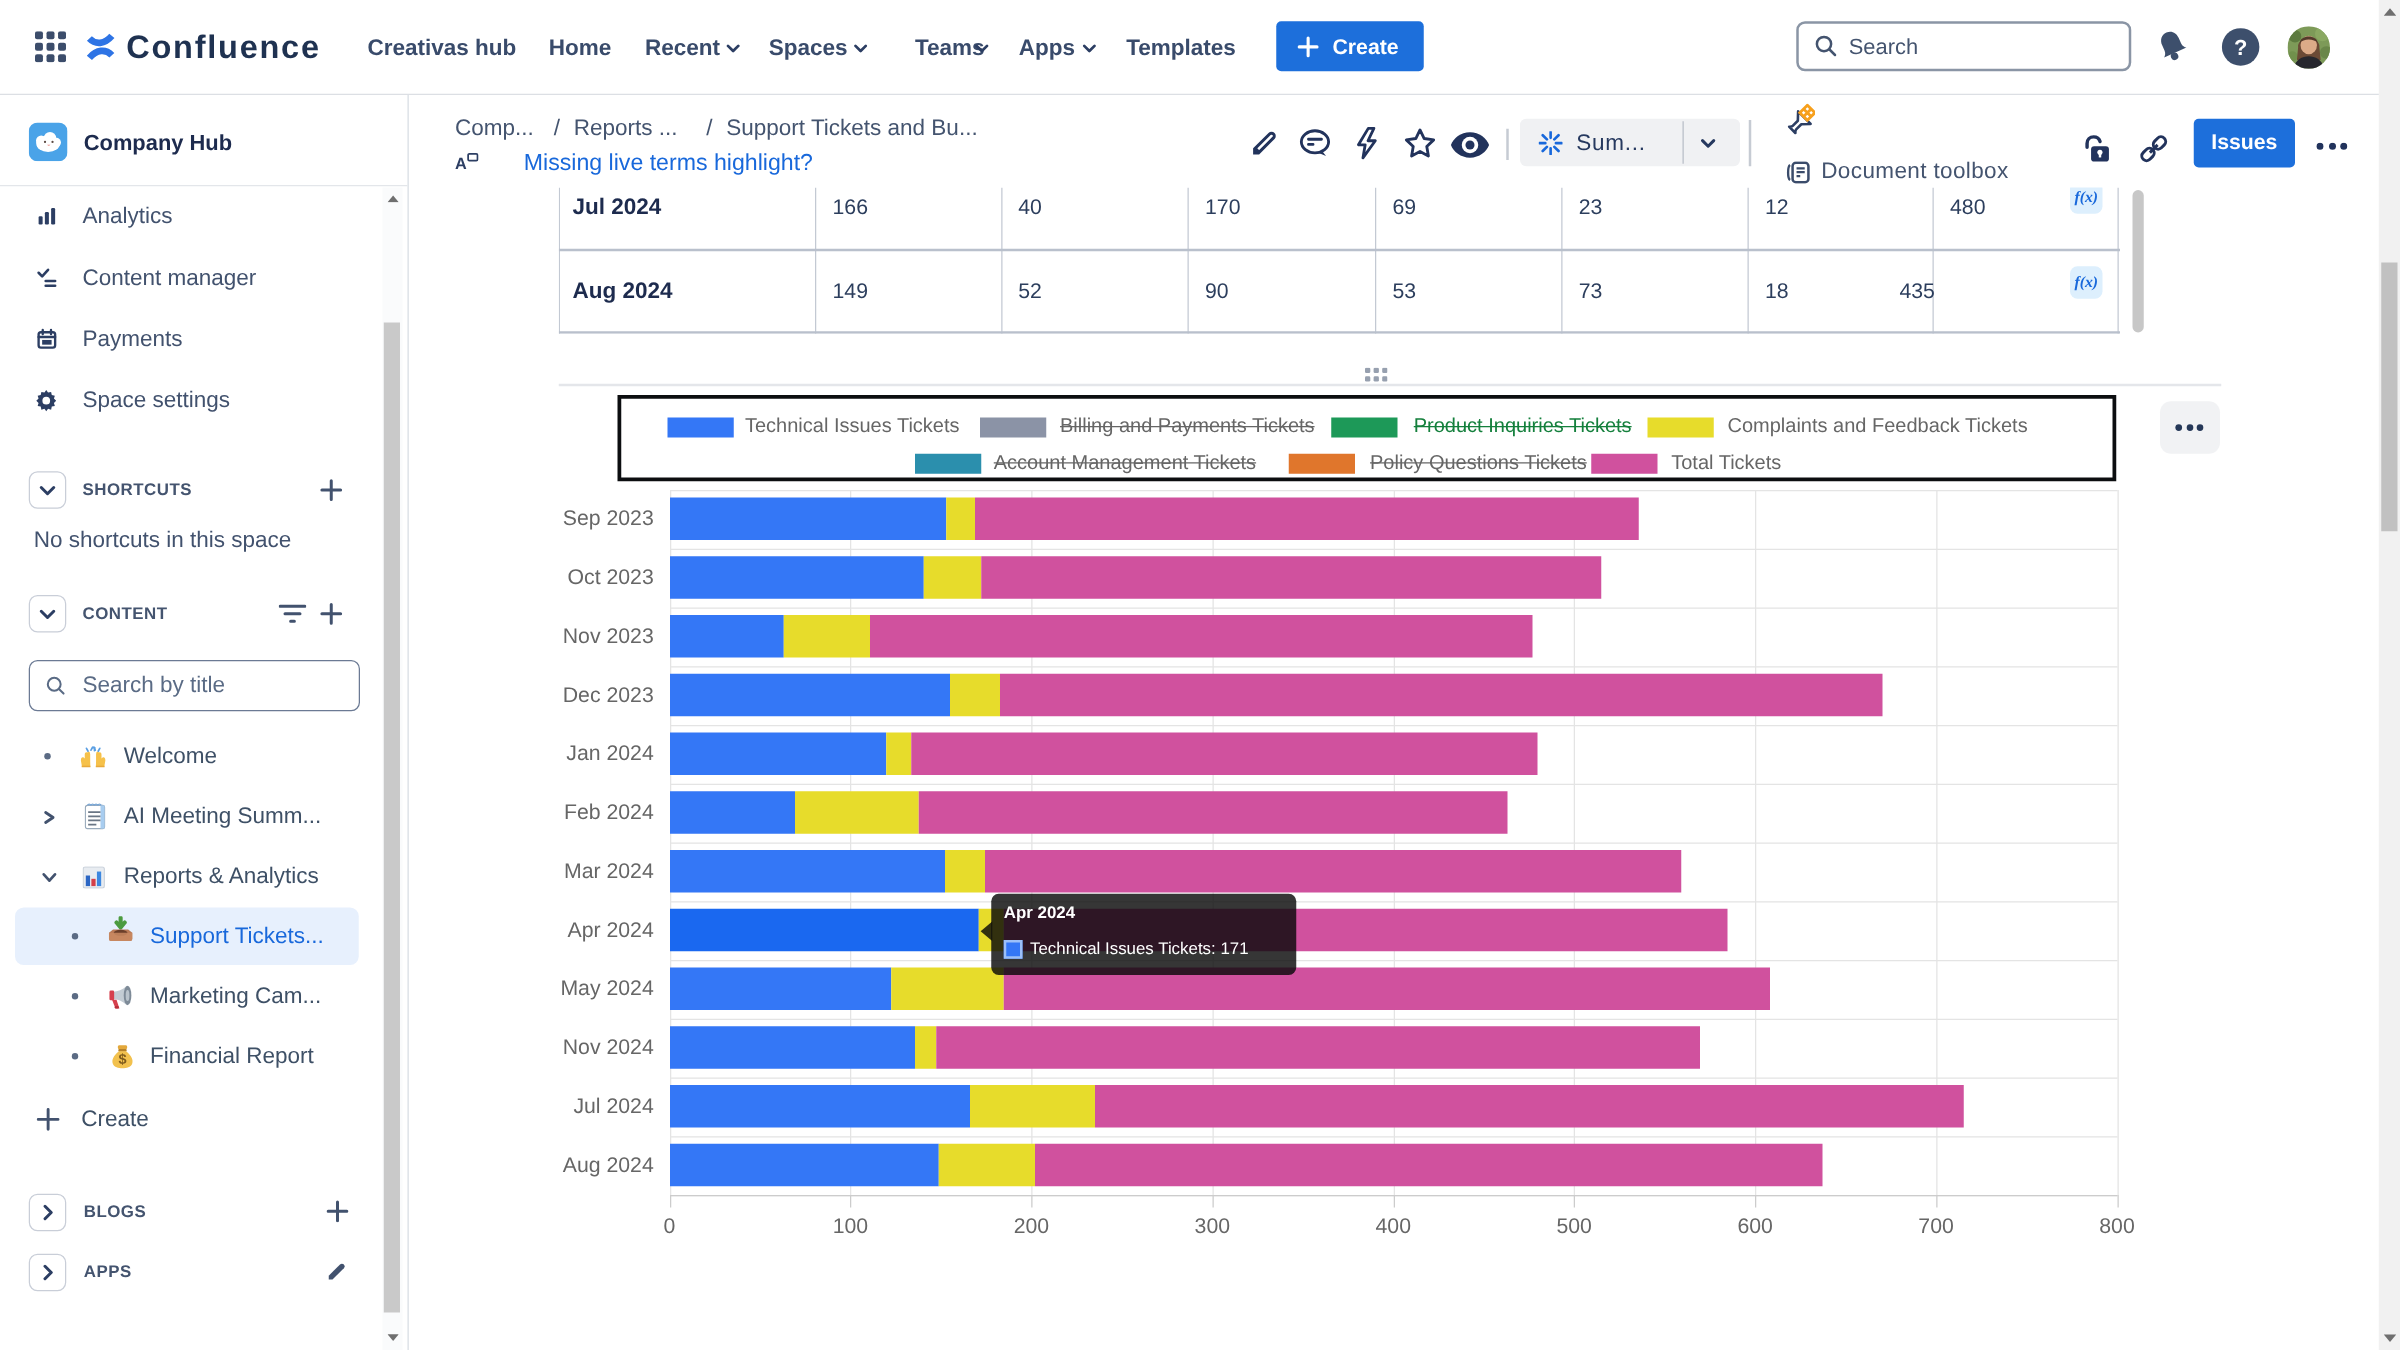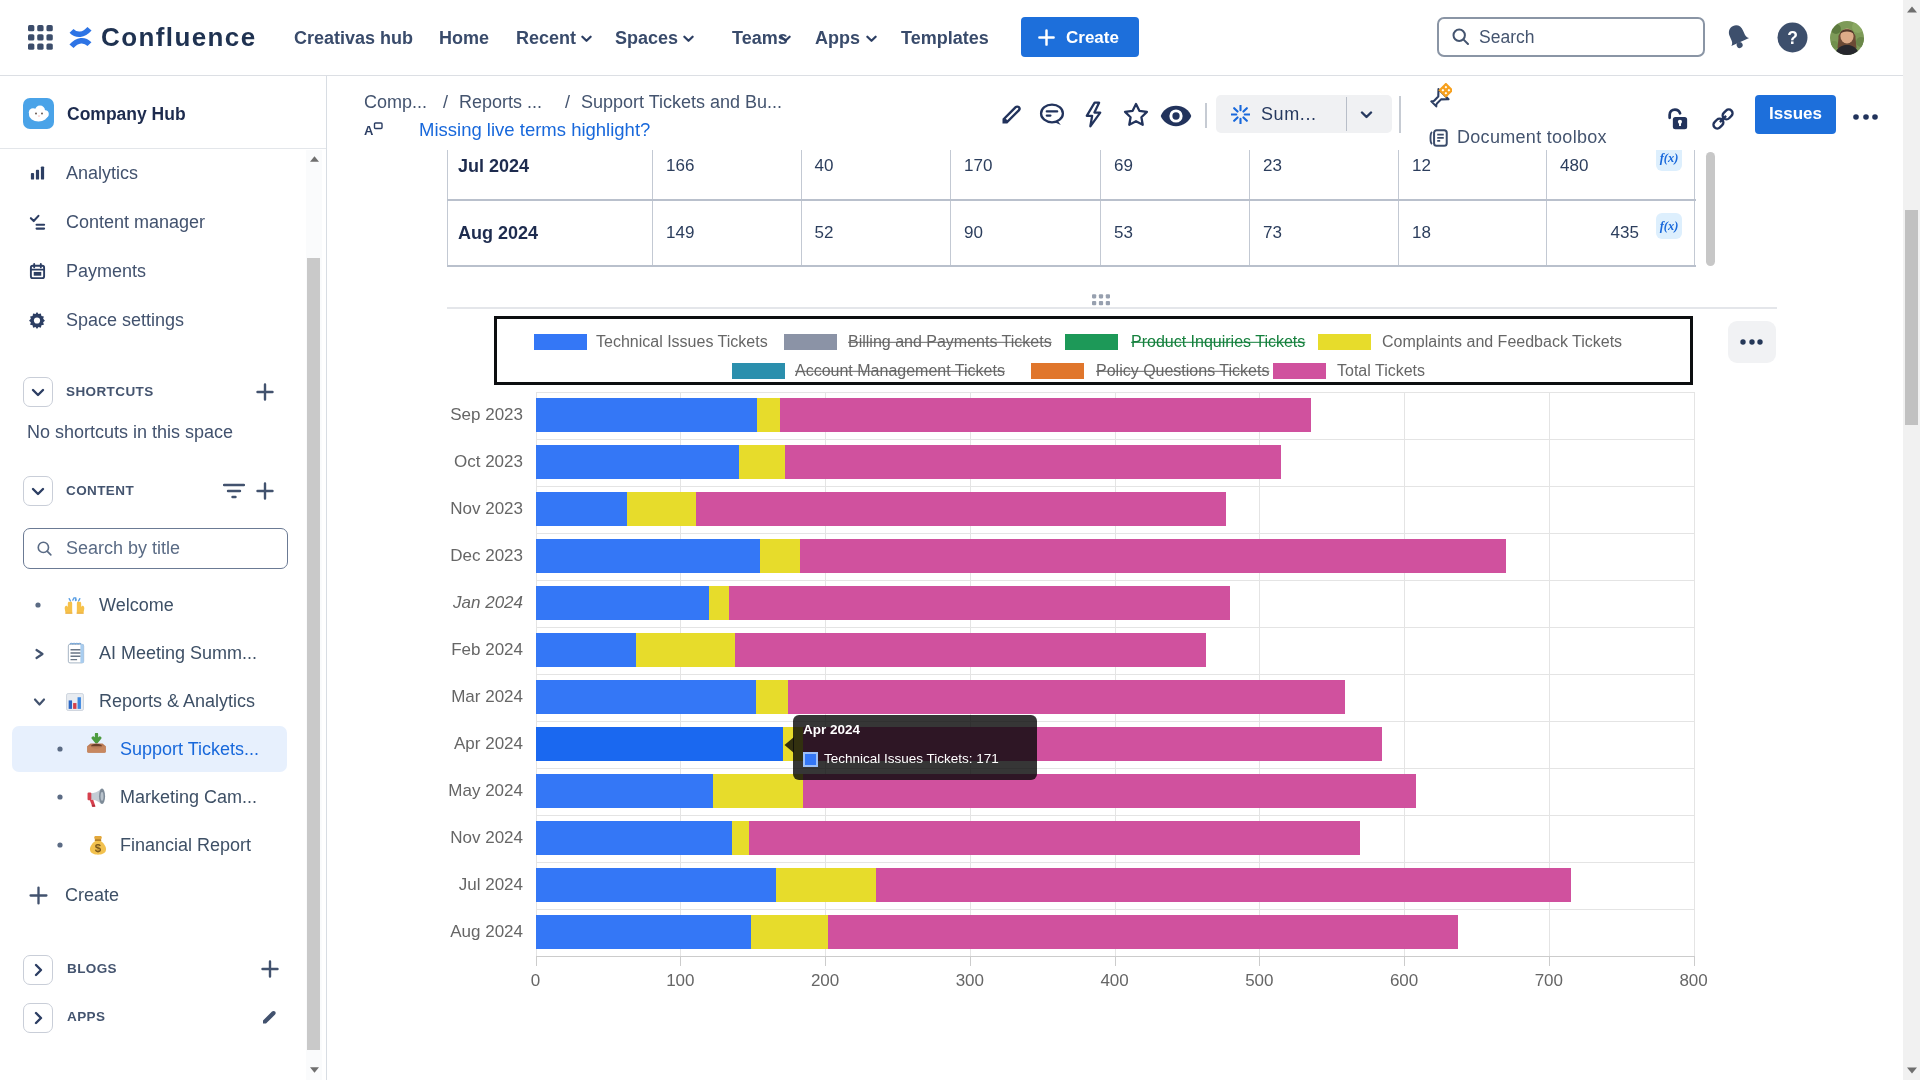--- a/index.html
+++ b/index.html
@@ -328,21 +328,21 @@
     <div style="position:absolute;left:816.5px;top:15.6px;transform:translateY(-50%);font-size:17px;color:#2c3e5d;">23</div>
     <div style="position:absolute;left:965.5px;top:15.6px;transform:translateY(-50%);font-size:17px;color:#2c3e5d;">12</div>
     <div style="position:absolute;left:1113.5px;top:15.6px;transform:translateY(-50%);font-size:17px;color:#2c3e5d;">480</div>
     <div style="position:absolute;left:11.5px;top:82.9px;transform:translateY(-50%);font-size:18px;font-weight:700;color:#1d2b4e;">Aug 2024</div>
     <div style="position:absolute;left:219.5px;top:82.9px;transform:translateY(-50%);font-size:17px;color:#2c3e5d;">149</div>
     <div style="position:absolute;left:368px;top:82.9px;transform:translateY(-50%);font-size:17px;color:#2c3e5d;">52</div>
     <div style="position:absolute;left:517.5px;top:82.9px;transform:translateY(-50%);font-size:17px;color:#2c3e5d;">90</div>
     <div style="position:absolute;left:667.5px;top:82.9px;transform:translateY(-50%);font-size:17px;color:#2c3e5d;">53</div>
     <div style="position:absolute;left:816.5px;top:82.9px;transform:translateY(-50%);font-size:17px;color:#2c3e5d;">73</div>
     <div style="position:absolute;left:965.5px;top:82.9px;transform:translateY(-50%);font-size:17px;color:#2c3e5d;">18</div>
-    <div style="position:absolute;left:1164px;top:82.9px;transform:translateY(-50%);font-size:17px;color:#2c3e5d;text-align:center;">435</div>
+    <div style="position:absolute;left:1073px;top:82.9px;transform:translateY(-50%);font-size:17px;color:#2c3e5d;text-align:center;">435</div>
     <div style="position:absolute;left:1209.5px;top:-5px;width:26px;height:26px;background:#ddeffd;border-radius:6px;"></div>
     <div style="position:absolute;left:1209.5px;top:8px;width:26px;text-align:center;transform:translateY(-50%);font-size:12.5px;font-style:italic;font-weight:700;color:#1868db;font-family:'Liberation Serif',serif;">f(x)</div>
     <div style="position:absolute;left:1209.5px;top:62.5px;width:26px;height:26px;background:#ddeffd;border-radius:6px;"></div>
     <div style="position:absolute;left:1209.5px;top:75.5px;width:26px;text-align:center;transform:translateY(-50%);font-size:12.5px;font-style:italic;font-weight:700;color:#1868db;font-family:'Liberation Serif',serif;">f(x)</div>
   </div>
 <div style="position:absolute;left:1706px;top:152px;width:9px;height:114px;background:#c7c7c7;border-radius:5px;"></div>
 <div style="position:absolute;left:447px;top:307px;width:1330px;height:1.5px;background:#e4e6ea;"></div>
 <svg style="position:absolute;left:1092px;top:294px;" width="18" height="12" viewBox="0 0 17 11">
     <rect x="0.0" y="0.0" width="4" height="4" rx="1" fill="#97a0af"></rect>
     <rect x="6.5" y="0.0" width="4" height="4" rx="1" fill="#97a0af"></rect>
@@ -420,21 +420,21 @@
 <div style="position:absolute;left:627px;top:492.1px;width:69px;height:34px;background:#e7dc2b;"></div>
 <div style="position:absolute;left:696px;top:492.1px;width:530px;height:34px;background:#d0519e;"></div>
 <div style="position:absolute;right:1397px;top:509.1px;transform:translateY(-50%);font-size:17px;font-weight:400;color:#666666;white-space:nowrap;line-height:1.15;">Nov 2023</div>
 <div style="position:absolute;left:535.6px;top:539.1px;width:224.39999999999998px;height:34px;background:#3477f6;"></div>
 <div style="position:absolute;left:760px;top:539.1px;width:40px;height:34px;background:#e7dc2b;"></div>
 <div style="position:absolute;left:800px;top:539.1px;width:706px;height:34px;background:#d0519e;"></div>
 <div style="position:absolute;right:1397px;top:556.1px;transform:translateY(-50%);font-size:17px;font-weight:400;color:#666666;white-space:nowrap;line-height:1.15;">Dec 2023</div>
 <div style="position:absolute;left:535.6px;top:586.1px;width:173.39999999999998px;height:34px;background:#3477f6;"></div>
 <div style="position:absolute;left:709px;top:586.1px;width:20px;height:34px;background:#e7dc2b;"></div>
 <div style="position:absolute;left:729px;top:586.1px;width:501px;height:34px;background:#d0519e;"></div>
-<div style="position:absolute;right:1397px;top:603.1px;transform:translateY(-50%);font-size:17px;font-weight:400;color:#666666;white-space:nowrap;line-height:1.15;font-style:italic;">Jan 2024</div>
+<div style="position:absolute;right:1397px;top:603.1px;transform:translateY(-50%);font-size:17px;font-weight:400;color:#666666;white-space:nowrap;line-height:1.15;">Jan 2024</div>
 <div style="position:absolute;left:535.6px;top:633.1px;width:100.39999999999998px;height:34px;background:#3477f6;"></div>
 <div style="position:absolute;left:636px;top:633.1px;width:99px;height:34px;background:#e7dc2b;"></div>
 <div style="position:absolute;left:735px;top:633.1px;width:471px;height:34px;background:#d0519e;"></div>
 <div style="position:absolute;right:1397px;top:650.1px;transform:translateY(-50%);font-size:17px;font-weight:400;color:#666666;white-space:nowrap;line-height:1.15;">Feb 2024</div>
 <div style="position:absolute;left:535.6px;top:680.1px;width:220.39999999999998px;height:34px;background:#3477f6;"></div>
 <div style="position:absolute;left:756px;top:680.1px;width:32px;height:34px;background:#e7dc2b;"></div>
 <div style="position:absolute;left:788px;top:680.1px;width:557px;height:34px;background:#d0519e;"></div>
 <div style="position:absolute;right:1397px;top:697.1px;transform:translateY(-50%);font-size:17px;font-weight:400;color:#666666;white-space:nowrap;line-height:1.15;">Mar 2024</div>
 <div style="position:absolute;left:535.6px;top:727.1px;width:247.39999999999998px;height:34px;background:#1a68f0;"></div>
 <div style="position:absolute;left:783px;top:727.1px;width:20px;height:34px;background:#e7dc2b;"></div>

